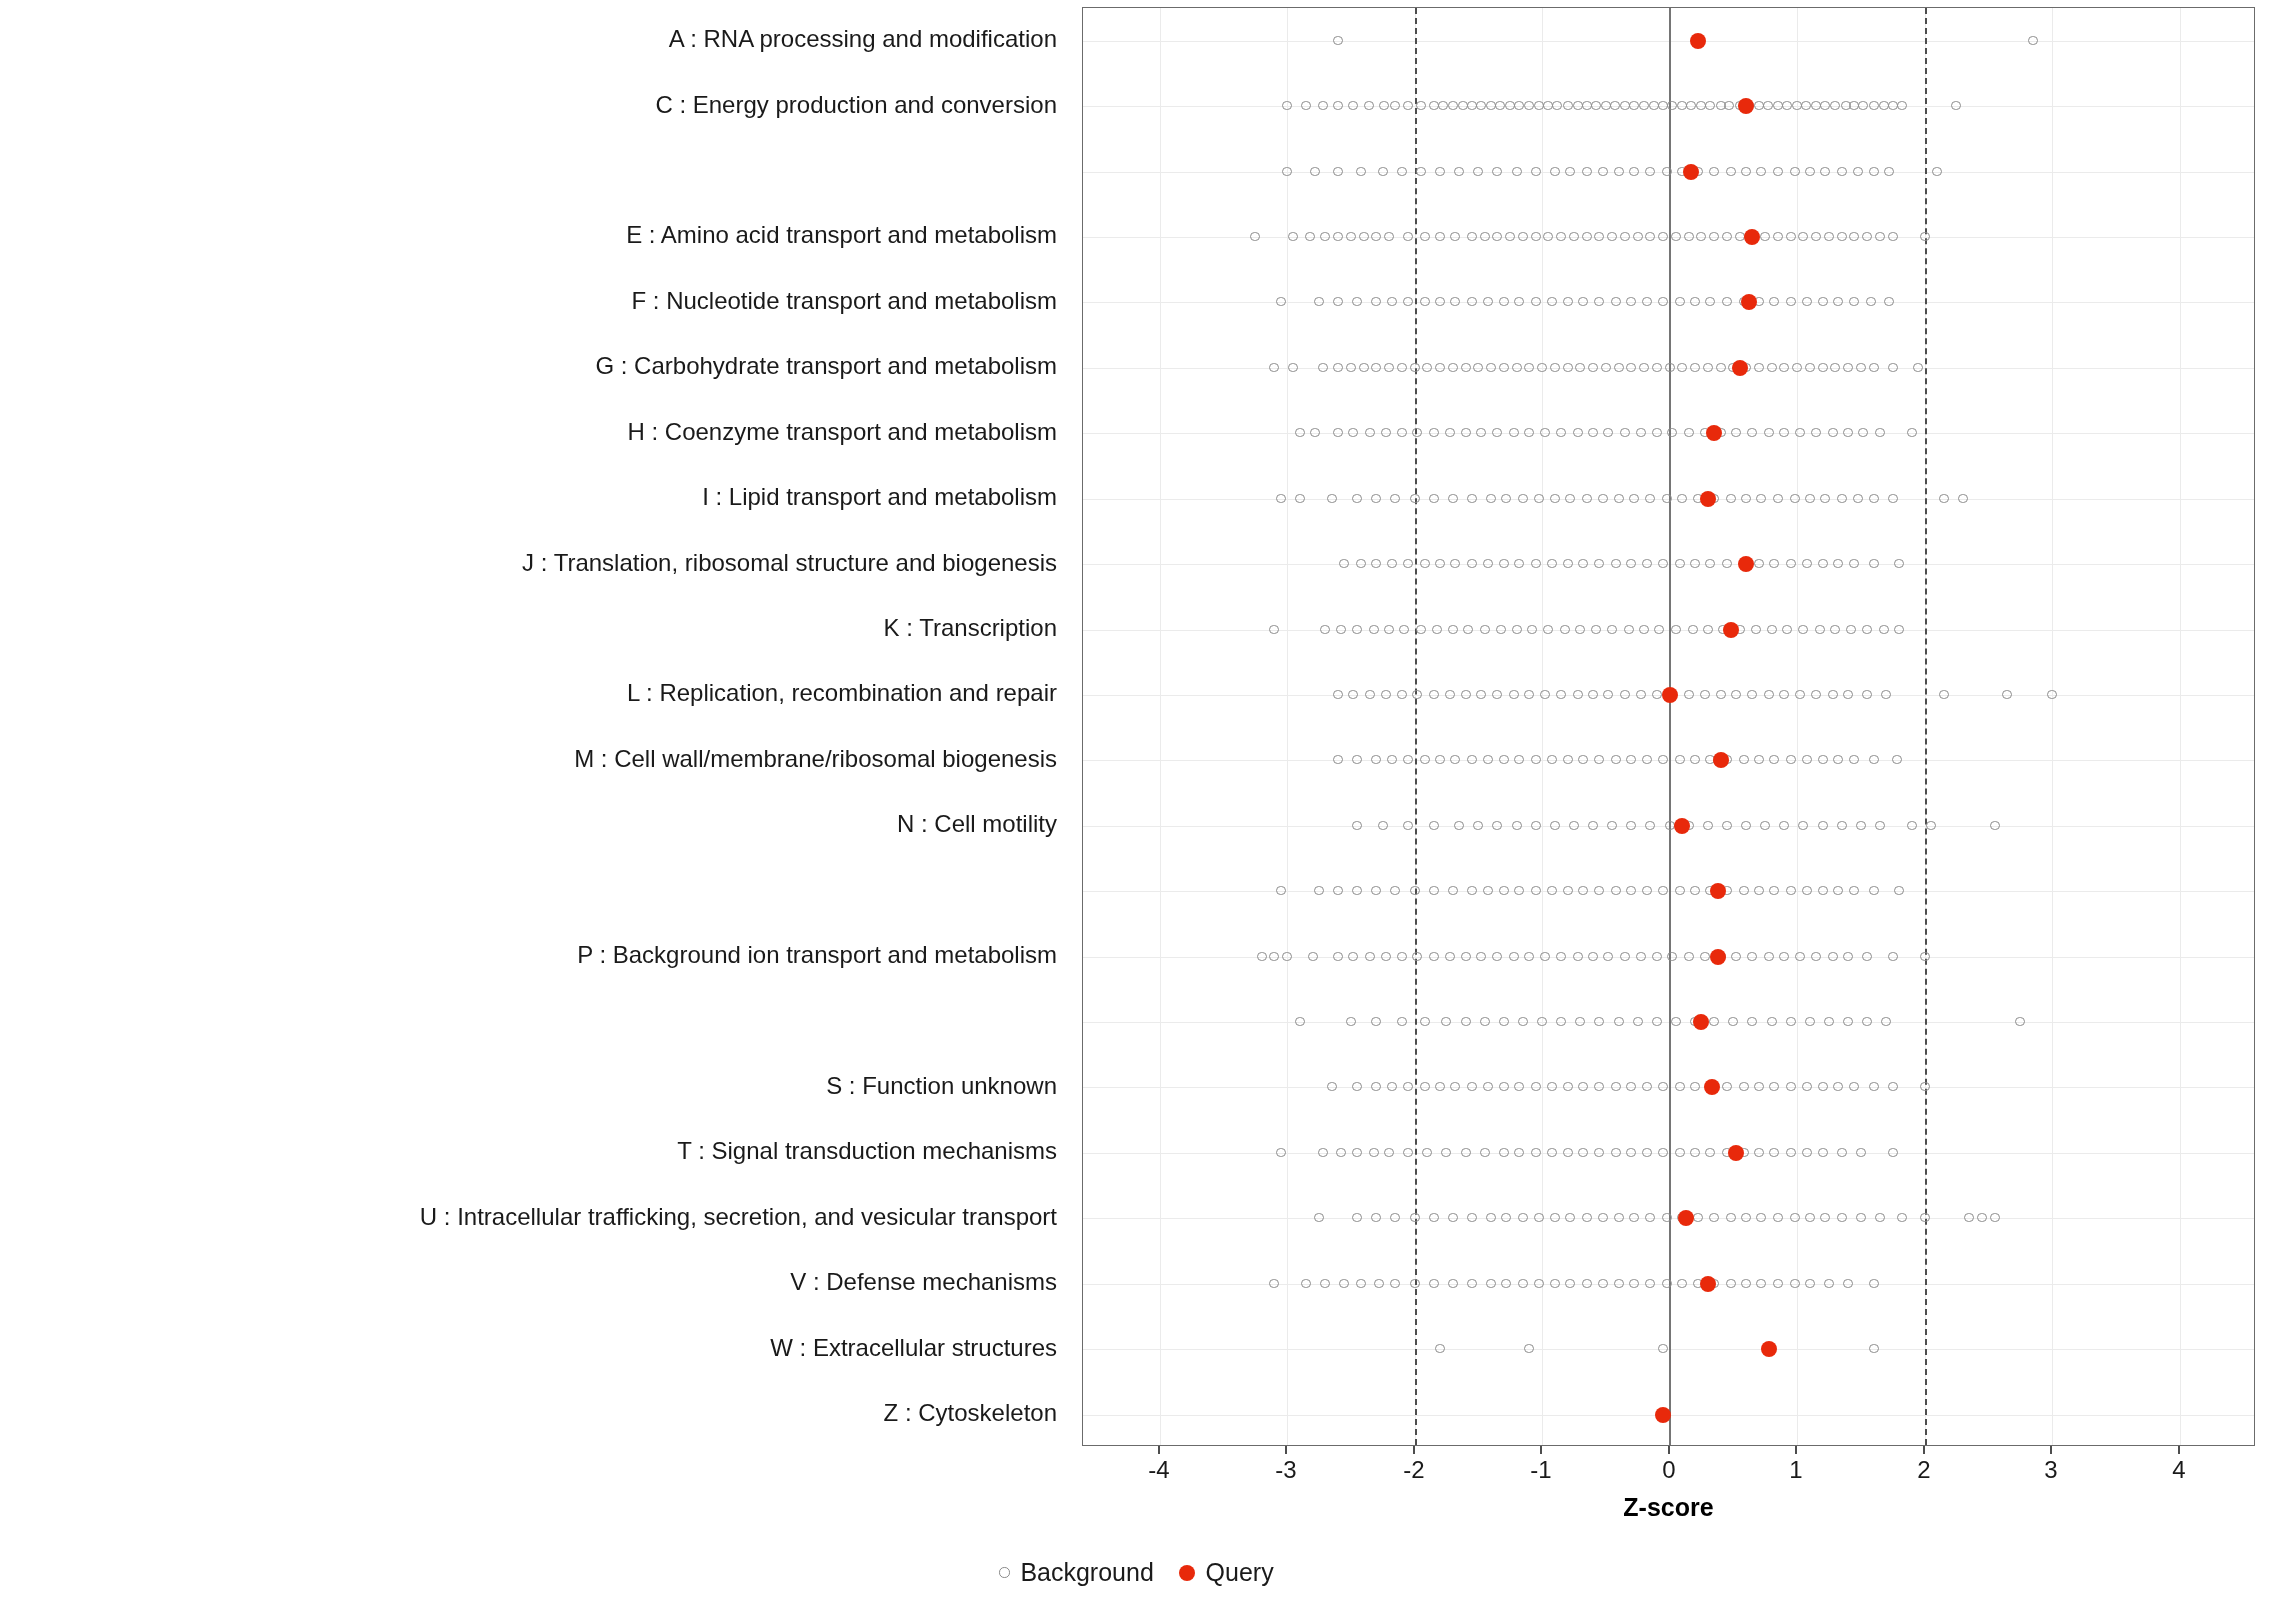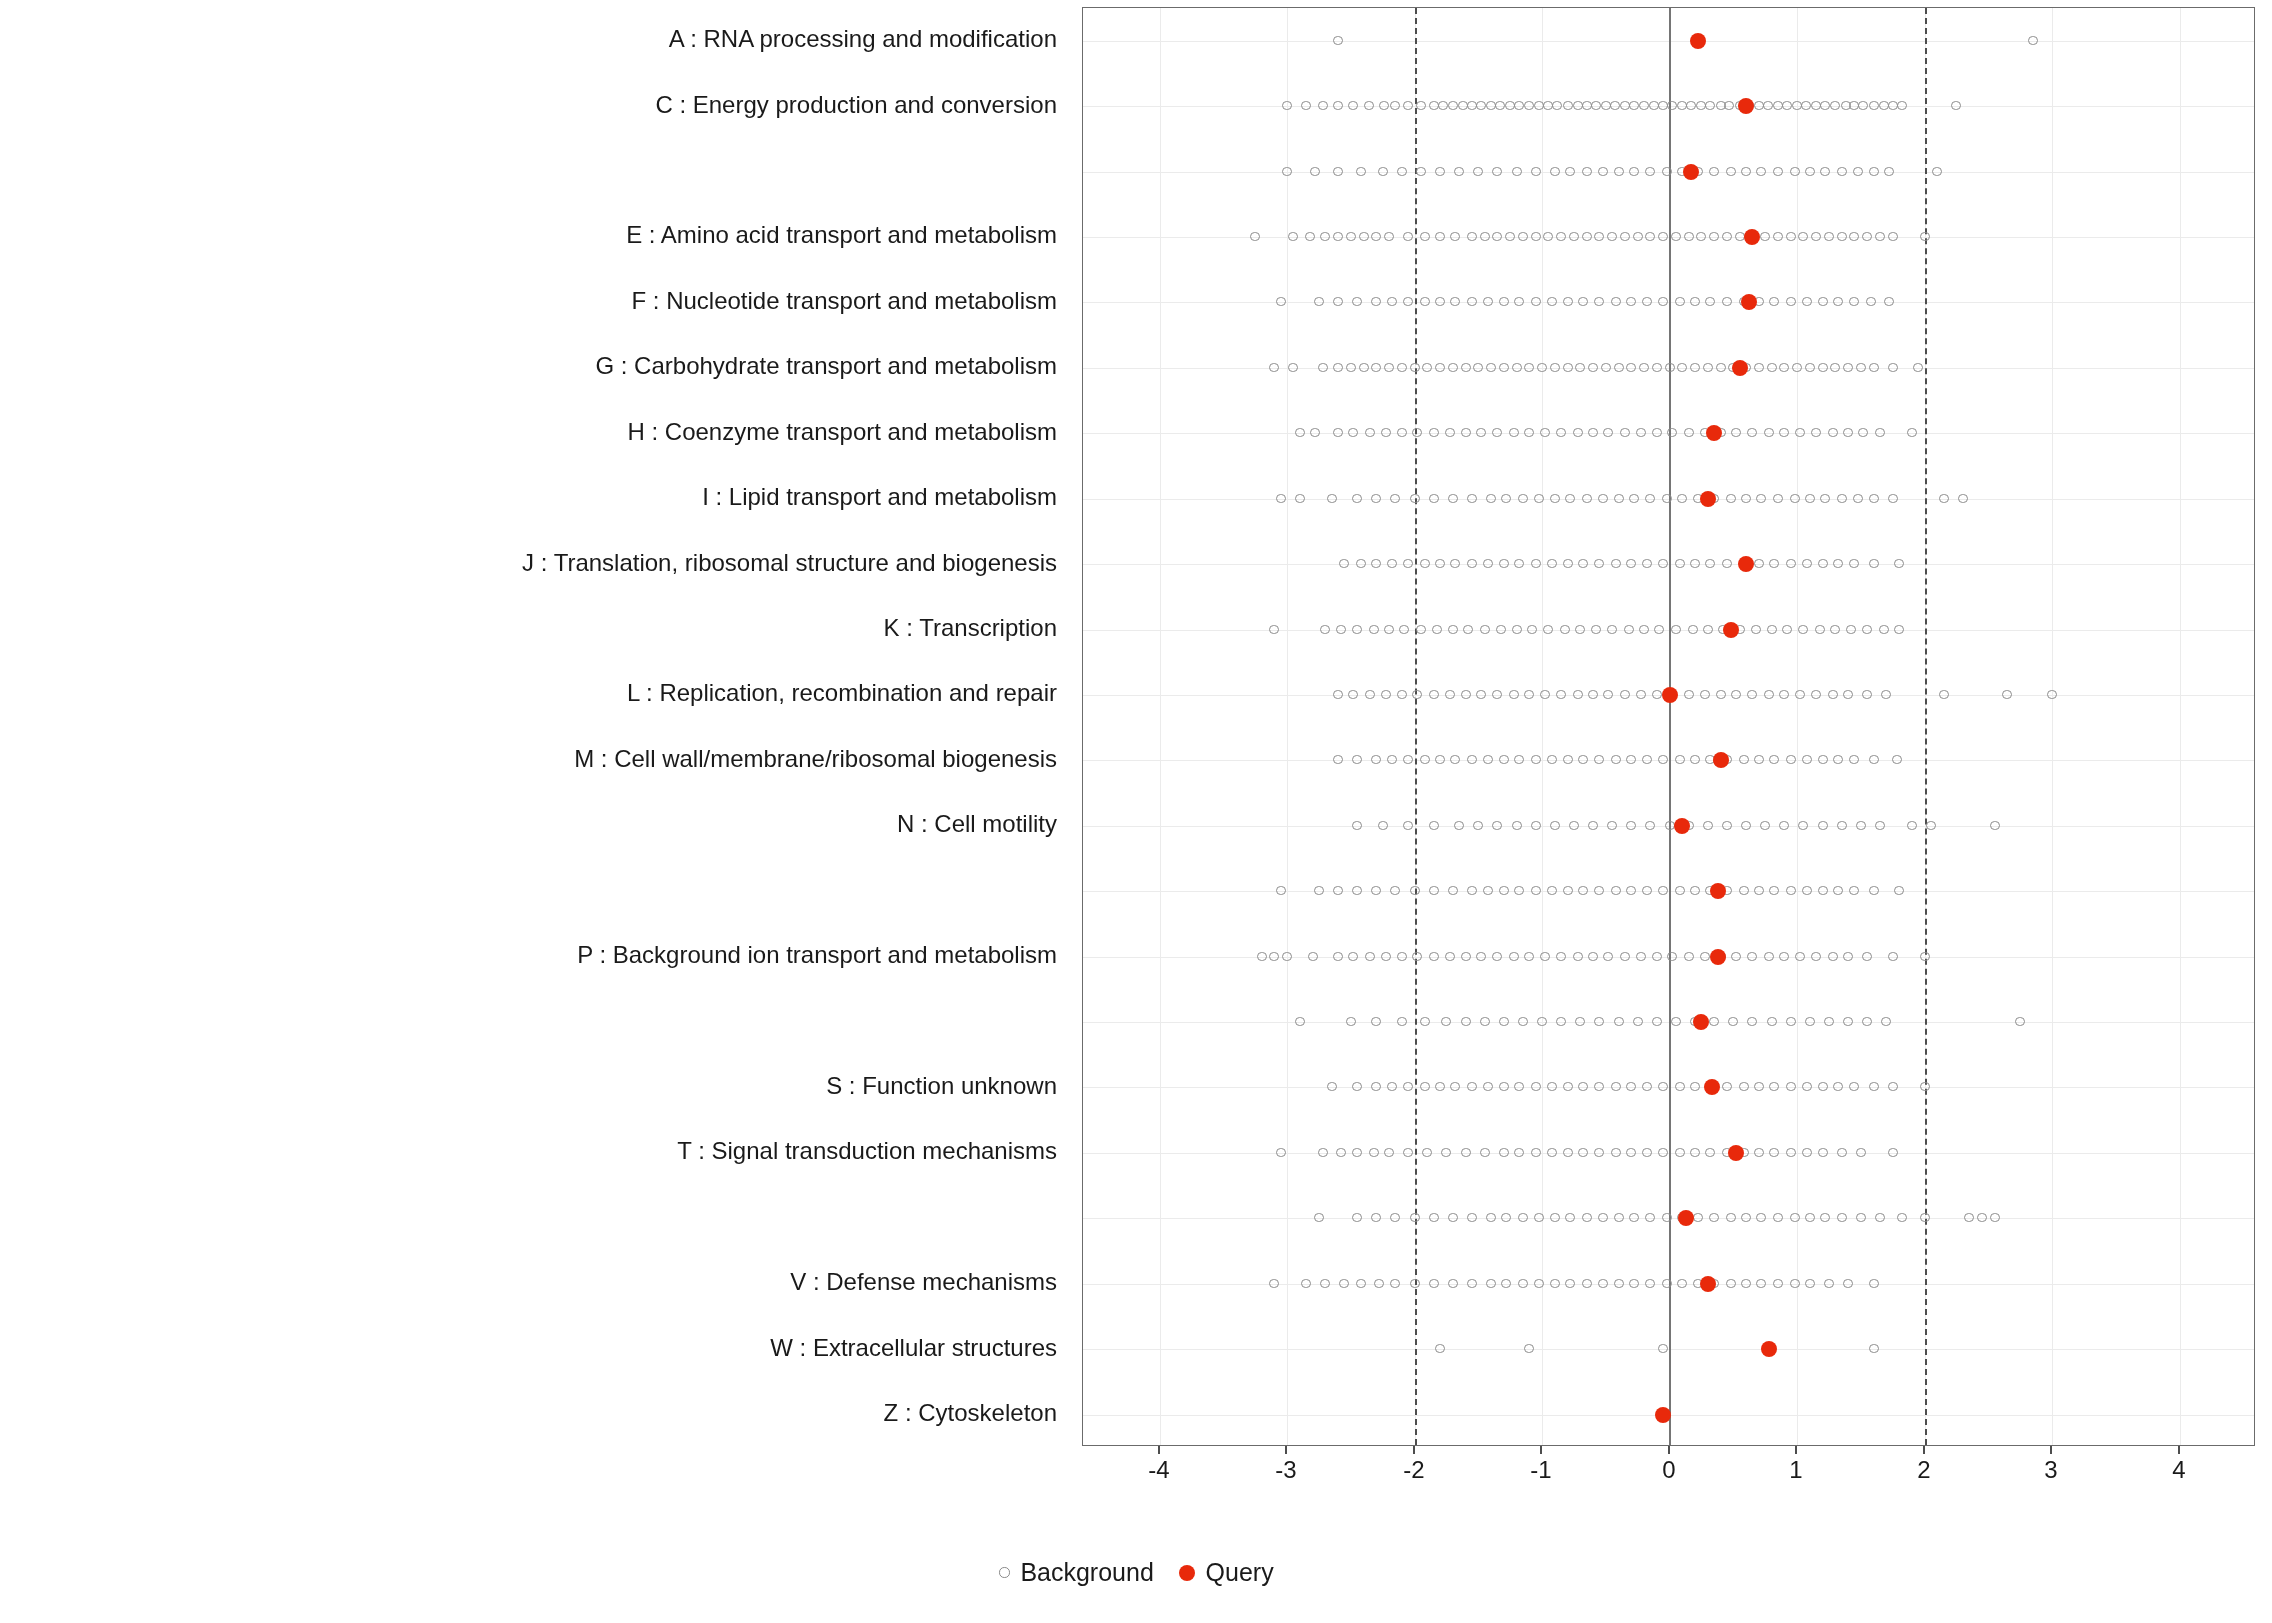--- a/index.html
+++ b/index.html
@@ -188,20 +188,21 @@
       <div class="cat-label" style="top: 432px;">H : Coenzyme transport and metabolism</div>
       <div class="cat-label" style="top: 497px;">I : Lipid transport and metabolism</div>
       <div class="cat-label" style="top: 563px;">J : Translation, ribosomal structure and biogenesis</div>
       <div class="cat-label" style="top: 628px;">K : Transcription</div>
       <div class="cat-label" style="top: 693px;">L : Replication, recombination and repair</div>
       <div class="cat-label" style="top: 759px;">M : Cell wall/membrane/ribosomal biogenesis</div>
       <div class="cat-label" style="top: 824px;">N : Cell motility</div>
       <div class="cat-label" style="top: 955px;">P : Background ion transport and metabolism</div>
       <div class="cat-label" style="top: 1086px;">S : Function unknown</div>
       <div class="cat-label" style="top: 1151px;">T : Signal transduction mechanisms</div>
+      <div class="cat-label" style="top: 1217px;">U : Intracellular trafficking, secretion, and vesicular transport</div>
       <div class="cat-label" style="top: 1282px;">V : Defense mechanisms</div>
       <div class="cat-label" style="top: 1348px;">W : Extracellular structures</div>
       <div class="cat-label" style="top: 1413px;">Z : Cytoskeleton</div>
     </div>
 
   <div id="panel">
       <div class="grid-major-v" style="left: 77px;"></div>
       <div class="grid-major-v" style="left: 204px;"></div>
       <div class="grid-major-v" style="left: 332px;"></div>
       <div class="grid-major-v" style="left: 459px;"></div>
@@ -1012,20 +1013,21 @@
       <div class="tick-label" style="left: 77px;">-4</div>
       <div class="tick-label" style="left: 204px;">-3</div>
       <div class="tick-label" style="left: 332px;">-2</div>
       <div class="tick-label" style="left: 459px;">-1</div>
       <div class="tick-label" style="left: 587px;">0</div>
       <div class="tick-label" style="left: 714px;">1</div>
       <div class="tick-label" style="left: 842px;">2</div>
       <div class="tick-label" style="left: 969px;">3</div>
       <div class="tick-label" style="left: 1097px;">4</div>
     </div>
+  <div id="xaxis-title">Z-score</div>
 
   <div id="legend">
     <div class="legend-entry">
       <span class="legend-key-bg"></span>
       <span>Background</span>
     </div>
     <div class="legend-entry">
       <span class="legend-key-q"></span>
       <span>Query</span>
     </div>

